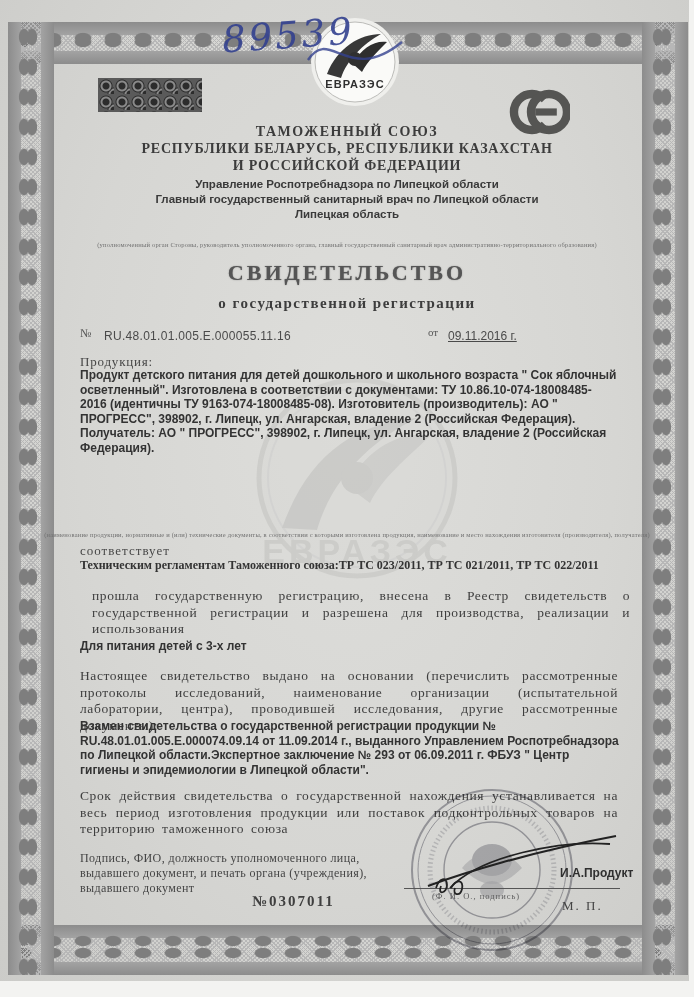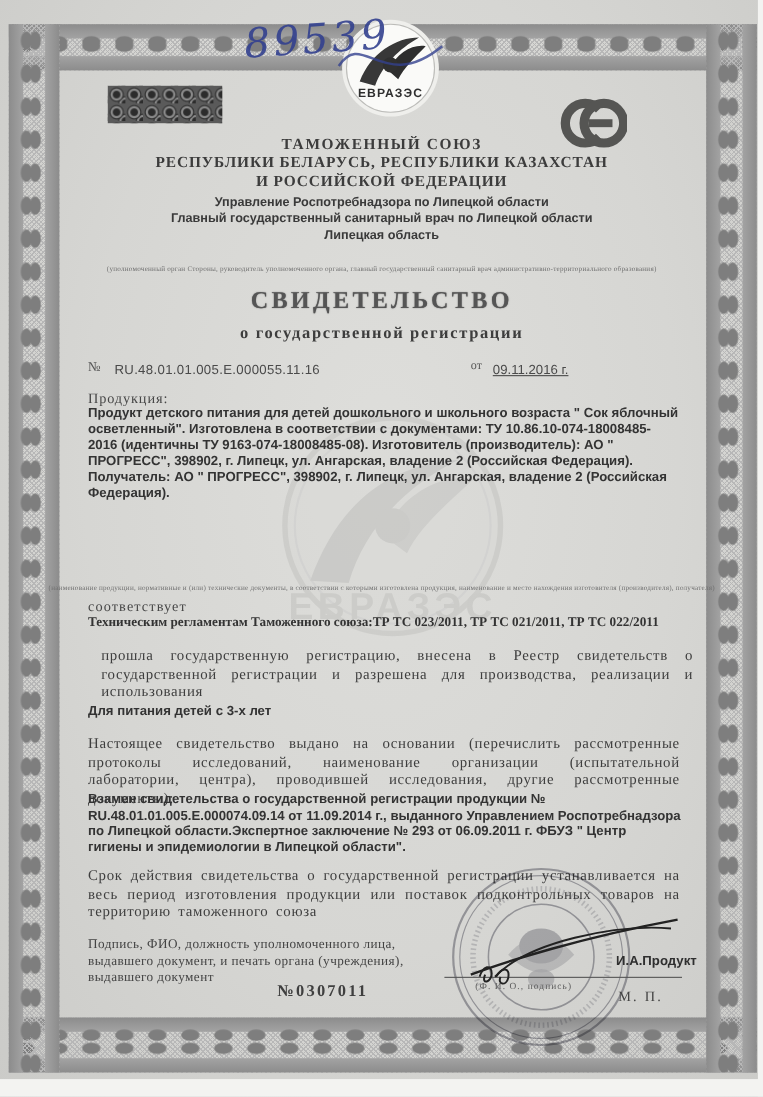--- a/index.html
+++ b/index.html
@@ -126,21 +126,21 @@
 
   <div class="abs ser z2" style="left:80px;top:543px;font-size:13px;letter-spacing:1px;color:#474747;">соответствует</div>
   <div class="abs fill z2" style="left:80px;top:558px;width:538px;font-size:12px;font-family:Liberation Serif, serif;">Техническим регламентам Таможенного союза:ТР ТС 023/2011, ТР ТС 021/2011, ТР ТС 022/2011</div>
 
   <div class="abs ser just z2" style="left:80px;top:588px;width:538px;margin-left:12px;">прошла государственную регистрацию, внесена в Реестр свидетельств о государственной регистрации и разрешена для производства, реализации и использования</div>
   <div class="abs fill z2" style="left:80px;top:639px;width:538px;">Для питания детей с 3-х лет</div>
 
   <div class="abs ser just z2" style="left:80px;top:668px;width:538px;">Настоящее свидетельство выдано на основании (перечислить рассмотренные протоколы исследований, наименование организации (испытательной лаборатории, центра), проводившей исследования, другие рассмотренные документы):</div>
   <div class="abs fill z2" style="left:80px;top:719px;width:541px;">Взамен свидетельства о государственной регистрации продукции № RU.48.01.01.005.Е.000074.09.14 от 11.09.2014 г., выданного Управлением Роспотребнадзора по Липецкой области.Экспертное заключение № 293 от 06.09.2011 г. ФБУЗ " Центр гигиены и эпидемиологии в Липецкой области".</div>
 
-  <div class="abs ser just z2" style="left:80px;top:788px;width:538px;">Срок действия свидетельства о государственной регистрации устанавливается на весь период изготовления продукции или поставок подконтрольных товаров на территорию таможенного союза</div>
+  <div class="abs ser just z2" style="left:80px;top:788px;width:538px;">Срок действия свидетельства о государственной нахождения устанавливается на весь период изготовления продукции или поставок подконтрольных товаров на территорию таможенного союза</div>
 
   <div class="abs ser z2" style="left:80px;top:851px;width:322px;font-size:12px;line-height:15px;letter-spacing:.4px;color:#444;">Подпись, ФИО, должность уполномоченного лица, выдавшего документ, и печать органа (учреждения), выдавшего документ</div>
   <div class="abs ser z2" style="left:252px;top:893px;font-size:15px;letter-spacing:2px;color:#3f3f3f;font-weight:bold;">№0307011</div>
 
   <div class="abs" style="left:408px;top:786px;z-index:3;opacity:.55;mix-blend-mode:multiply;">
     <svg width="168" height="168" viewBox="0 0 168 168">
       <circle cx="84" cy="84" r="80" fill="none" stroke="#6c6c7a" stroke-width="2"></circle>
       <circle cx="84" cy="84" r="74" fill="none" stroke="#6c6c7a" stroke-width="1"></circle>
       <circle cx="84" cy="84" r="62" fill="none" stroke="#6c6c7a" stroke-width="5" stroke-dasharray="1.5 2.6" opacity=".5"></circle>
       <circle cx="84" cy="84" r="48" fill="none" stroke="#6c6c7a" stroke-width="1.4"></circle>

